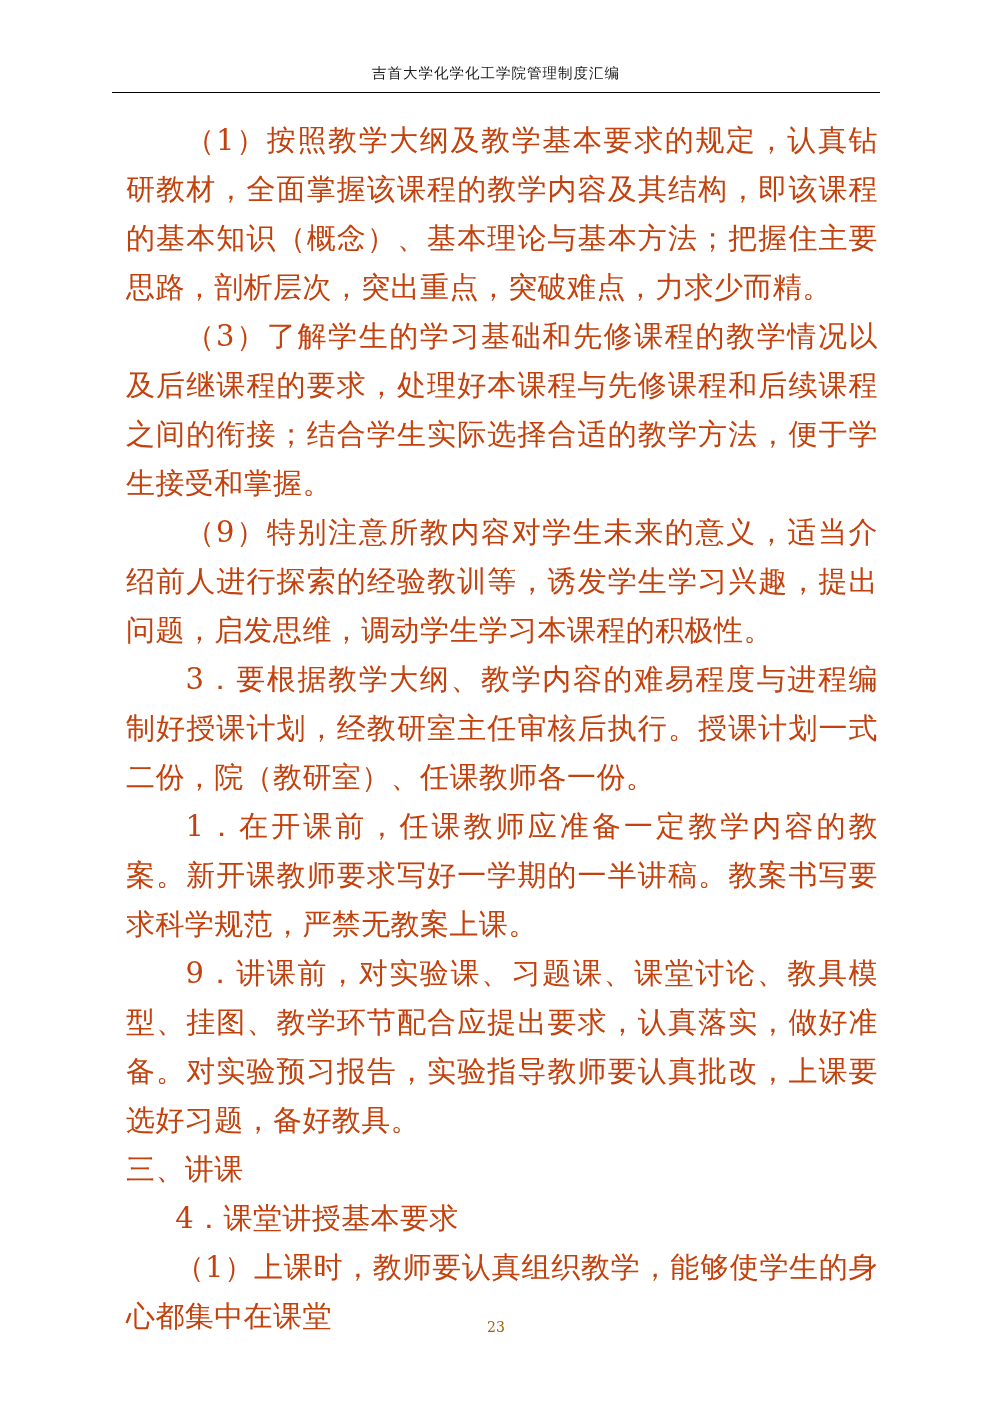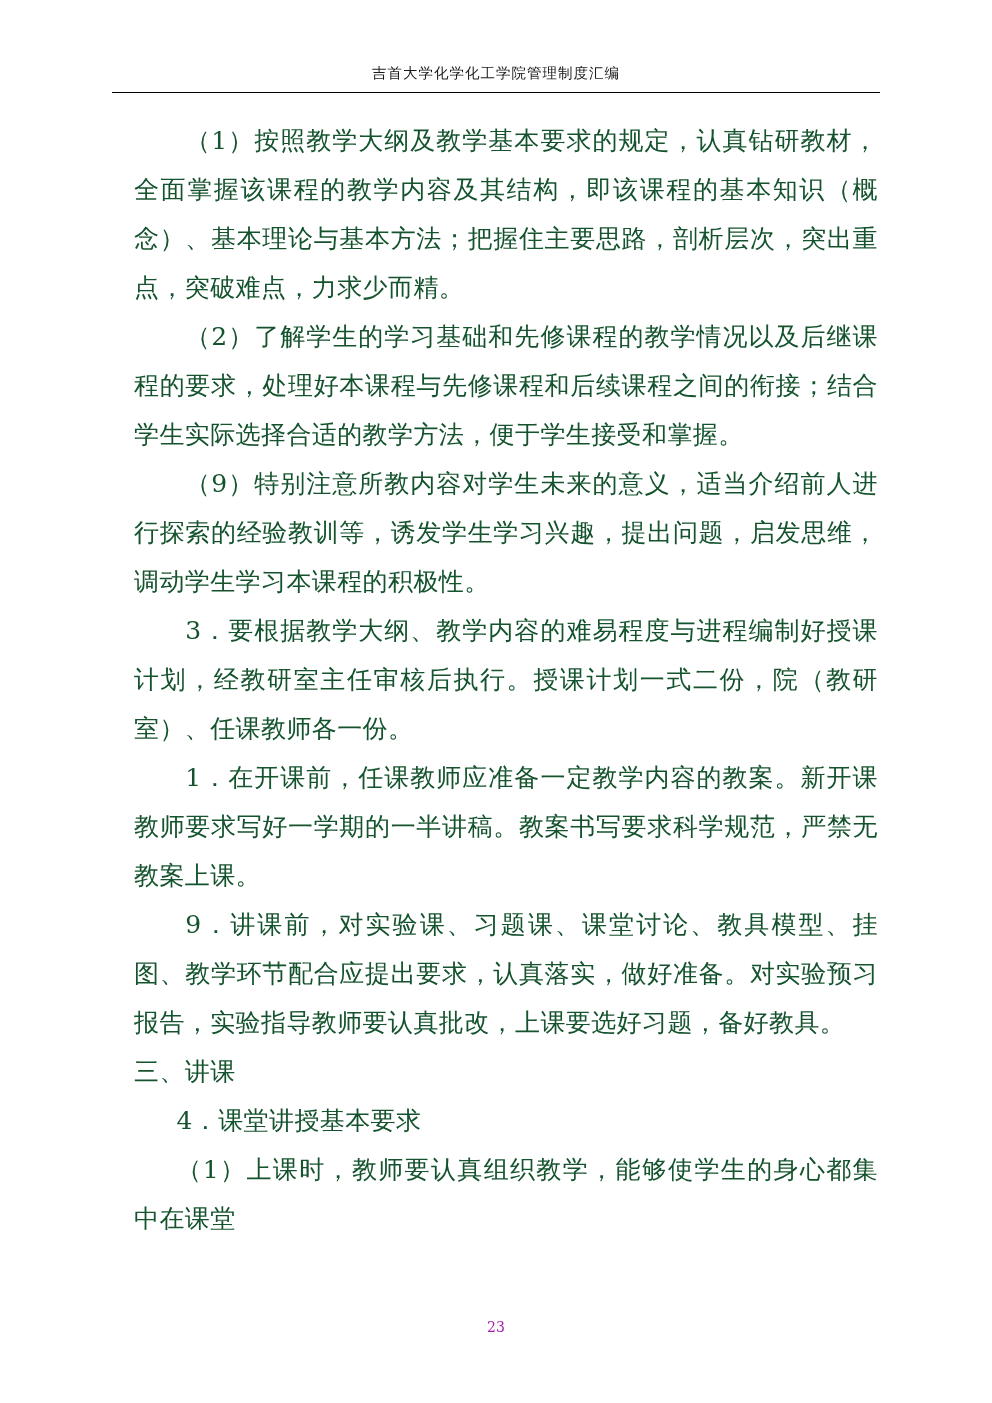--- a/index.html
+++ b/index.html
@@ -37,59 +37,59 @@
     height: 1px;
     background: #000000;
   }
   .body-area {
     position: absolute;
     top: 116px;
     left: 118px;
     width: 760px;
   }
   p.para {
-    margin: 0 0 0 16px;
-    font-size: 25px;
+    margin: 0 0 0 8px;
+    font-size: 29px;
     line-height: 49px;
     text-align: justify;
     text-justify: inter-ideograph;
     letter-spacing: 0.4px;
-    color: #14532d;
+    color: #c2410c;
   }
   p.indent {
     text-indent: 2.05em;
   }
   p.noindent {
     text-indent: 0;
   }
   p.indent-small {
     text-indent: 1.7em;
   }
   .footer-page {
     position: absolute;
     bottom: 68px;
     left: 0;
     width: 992px;
     text-align: center;
     font-size: 14px;
     font-family: "DejaVu Serif", "Liberation Serif", serif;
-    color: #a21caf;
+    color: #a16207;
   }
 </style>
 </head>
 <body>
 
 <div class="page">
 
   <div class="header">吉首大学化学化工学院管理制度汇编</div>
   <div class="header-rule"></div>
 
   <div class="body-area">
     <p class="para indent">（1）按照教学大纲及教学基本要求的规定，认真钻研教材，全面掌握该课程的教学内容及其结构，即该课程的基本知识（概念）、基本理论与基本方法；把握住主要思路，剖析层次，突出重点，突破难点，力求少而精。</p>
-    <p class="para indent">（2）了解学生的学习基础和先修课程的教学情况以及后继课程的要求，处理好本课程与先修课程和后续课程之间的衔接；结合学生实际选择合适的教学方法，便于学生接受和掌握。</p>
+    <p class="para indent">（3）了解学生的学习基础和先修课程的教学情况以及后继课程的要求，处理好本课程与先修课程和后续课程之间的衔接；结合学生实际选择合适的教学方法，便于学生接受和掌握。</p>
     <p class="para indent">（9）特别注意所教内容对学生未来的意义，适当介绍前人进行探索的经验教训等，诱发学生学习兴趣，提出问题，启发思维，调动学生学习本课程的积极性。</p>
     <p class="para indent">3．要根据教学大纲、教学内容的难易程度与进程编制好授课计划，经教研室主任审核后执行。授课计划一式二份，院（教研室）、任课教师各一份。</p>
     <p class="para indent">1．在开课前，任课教师应准备一定教学内容的教案。新开课教师要求写好一学期的一半讲稿。教案书写要求科学规范，严禁无教案上课。</p>
     <p class="para indent">9．讲课前，对实验课、习题课、课堂讨论、教具模型、挂图、教学环节配合应提出要求，认真落实，做好准备。对实验预习报告，实验指导教师要认真批改，上课要选好习题，备好教具。</p>
     <p class="para noindent">三、讲课</p>
     <p class="para indent-small">4．课堂讲授基本要求</p>
     <p class="para indent-small">（1）上课时，教师要认真组织教学，能够使学生的身心都集中在课堂</p>
   </div>
 
   <div class="footer-page">23</div>

